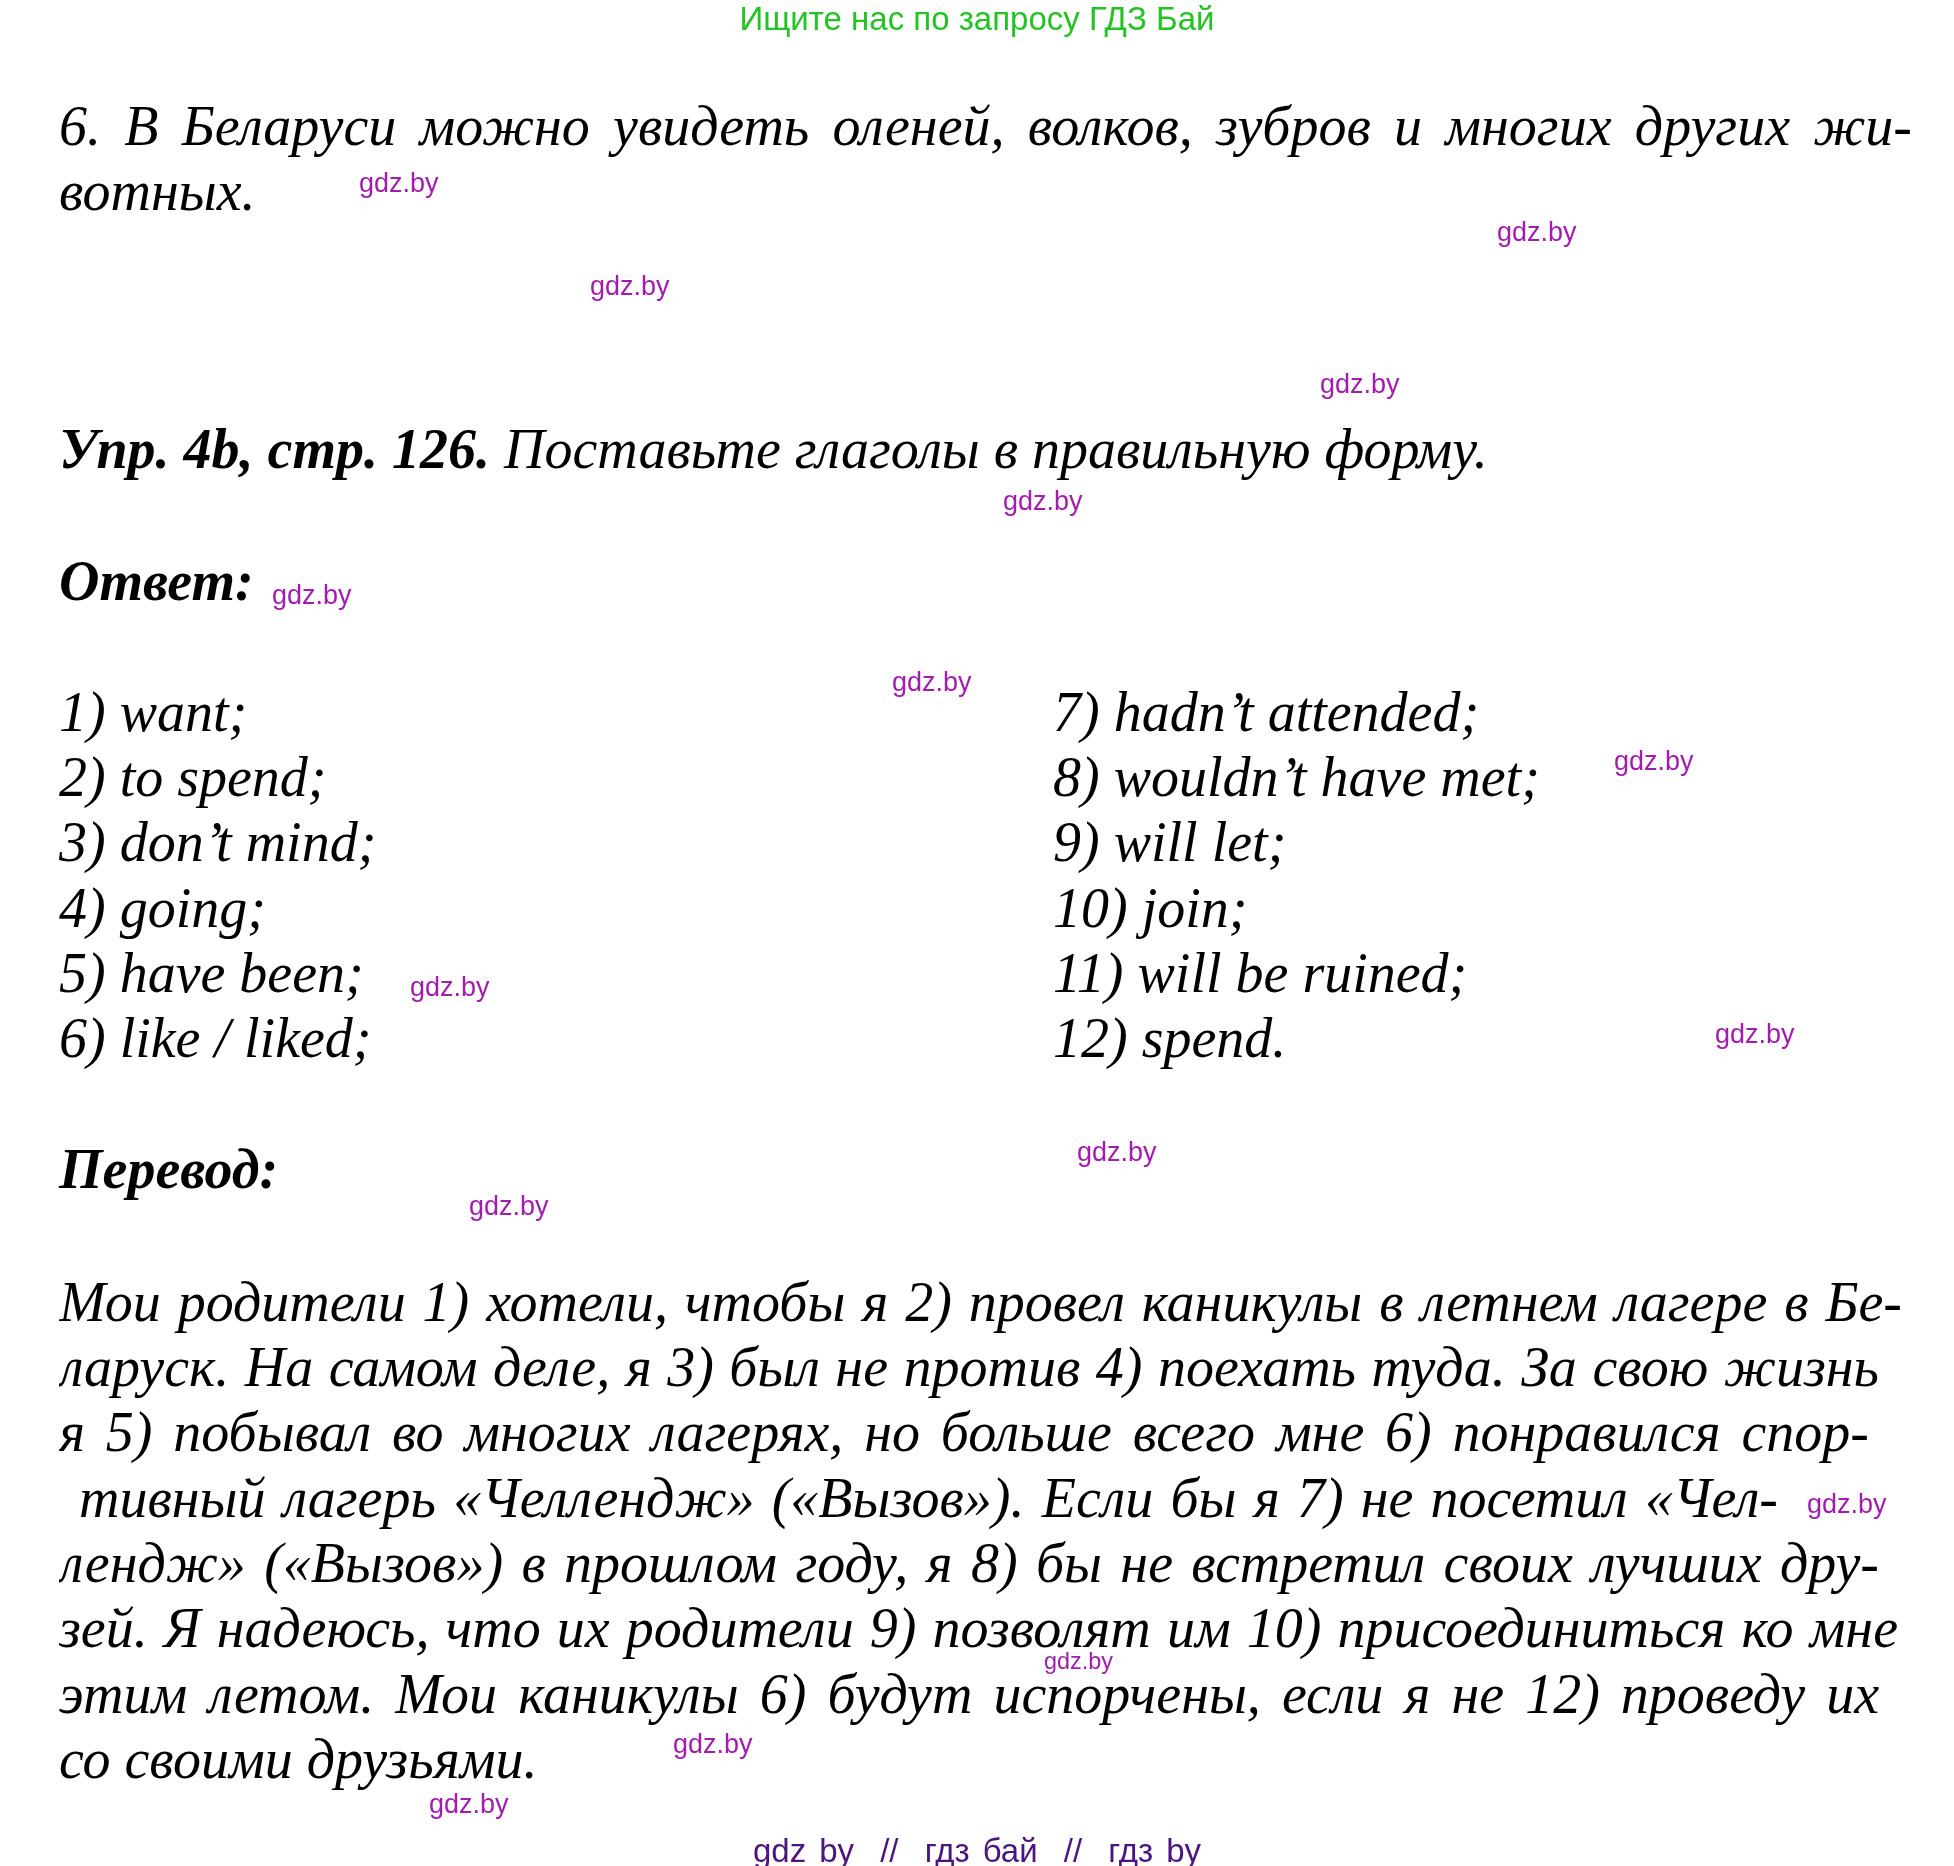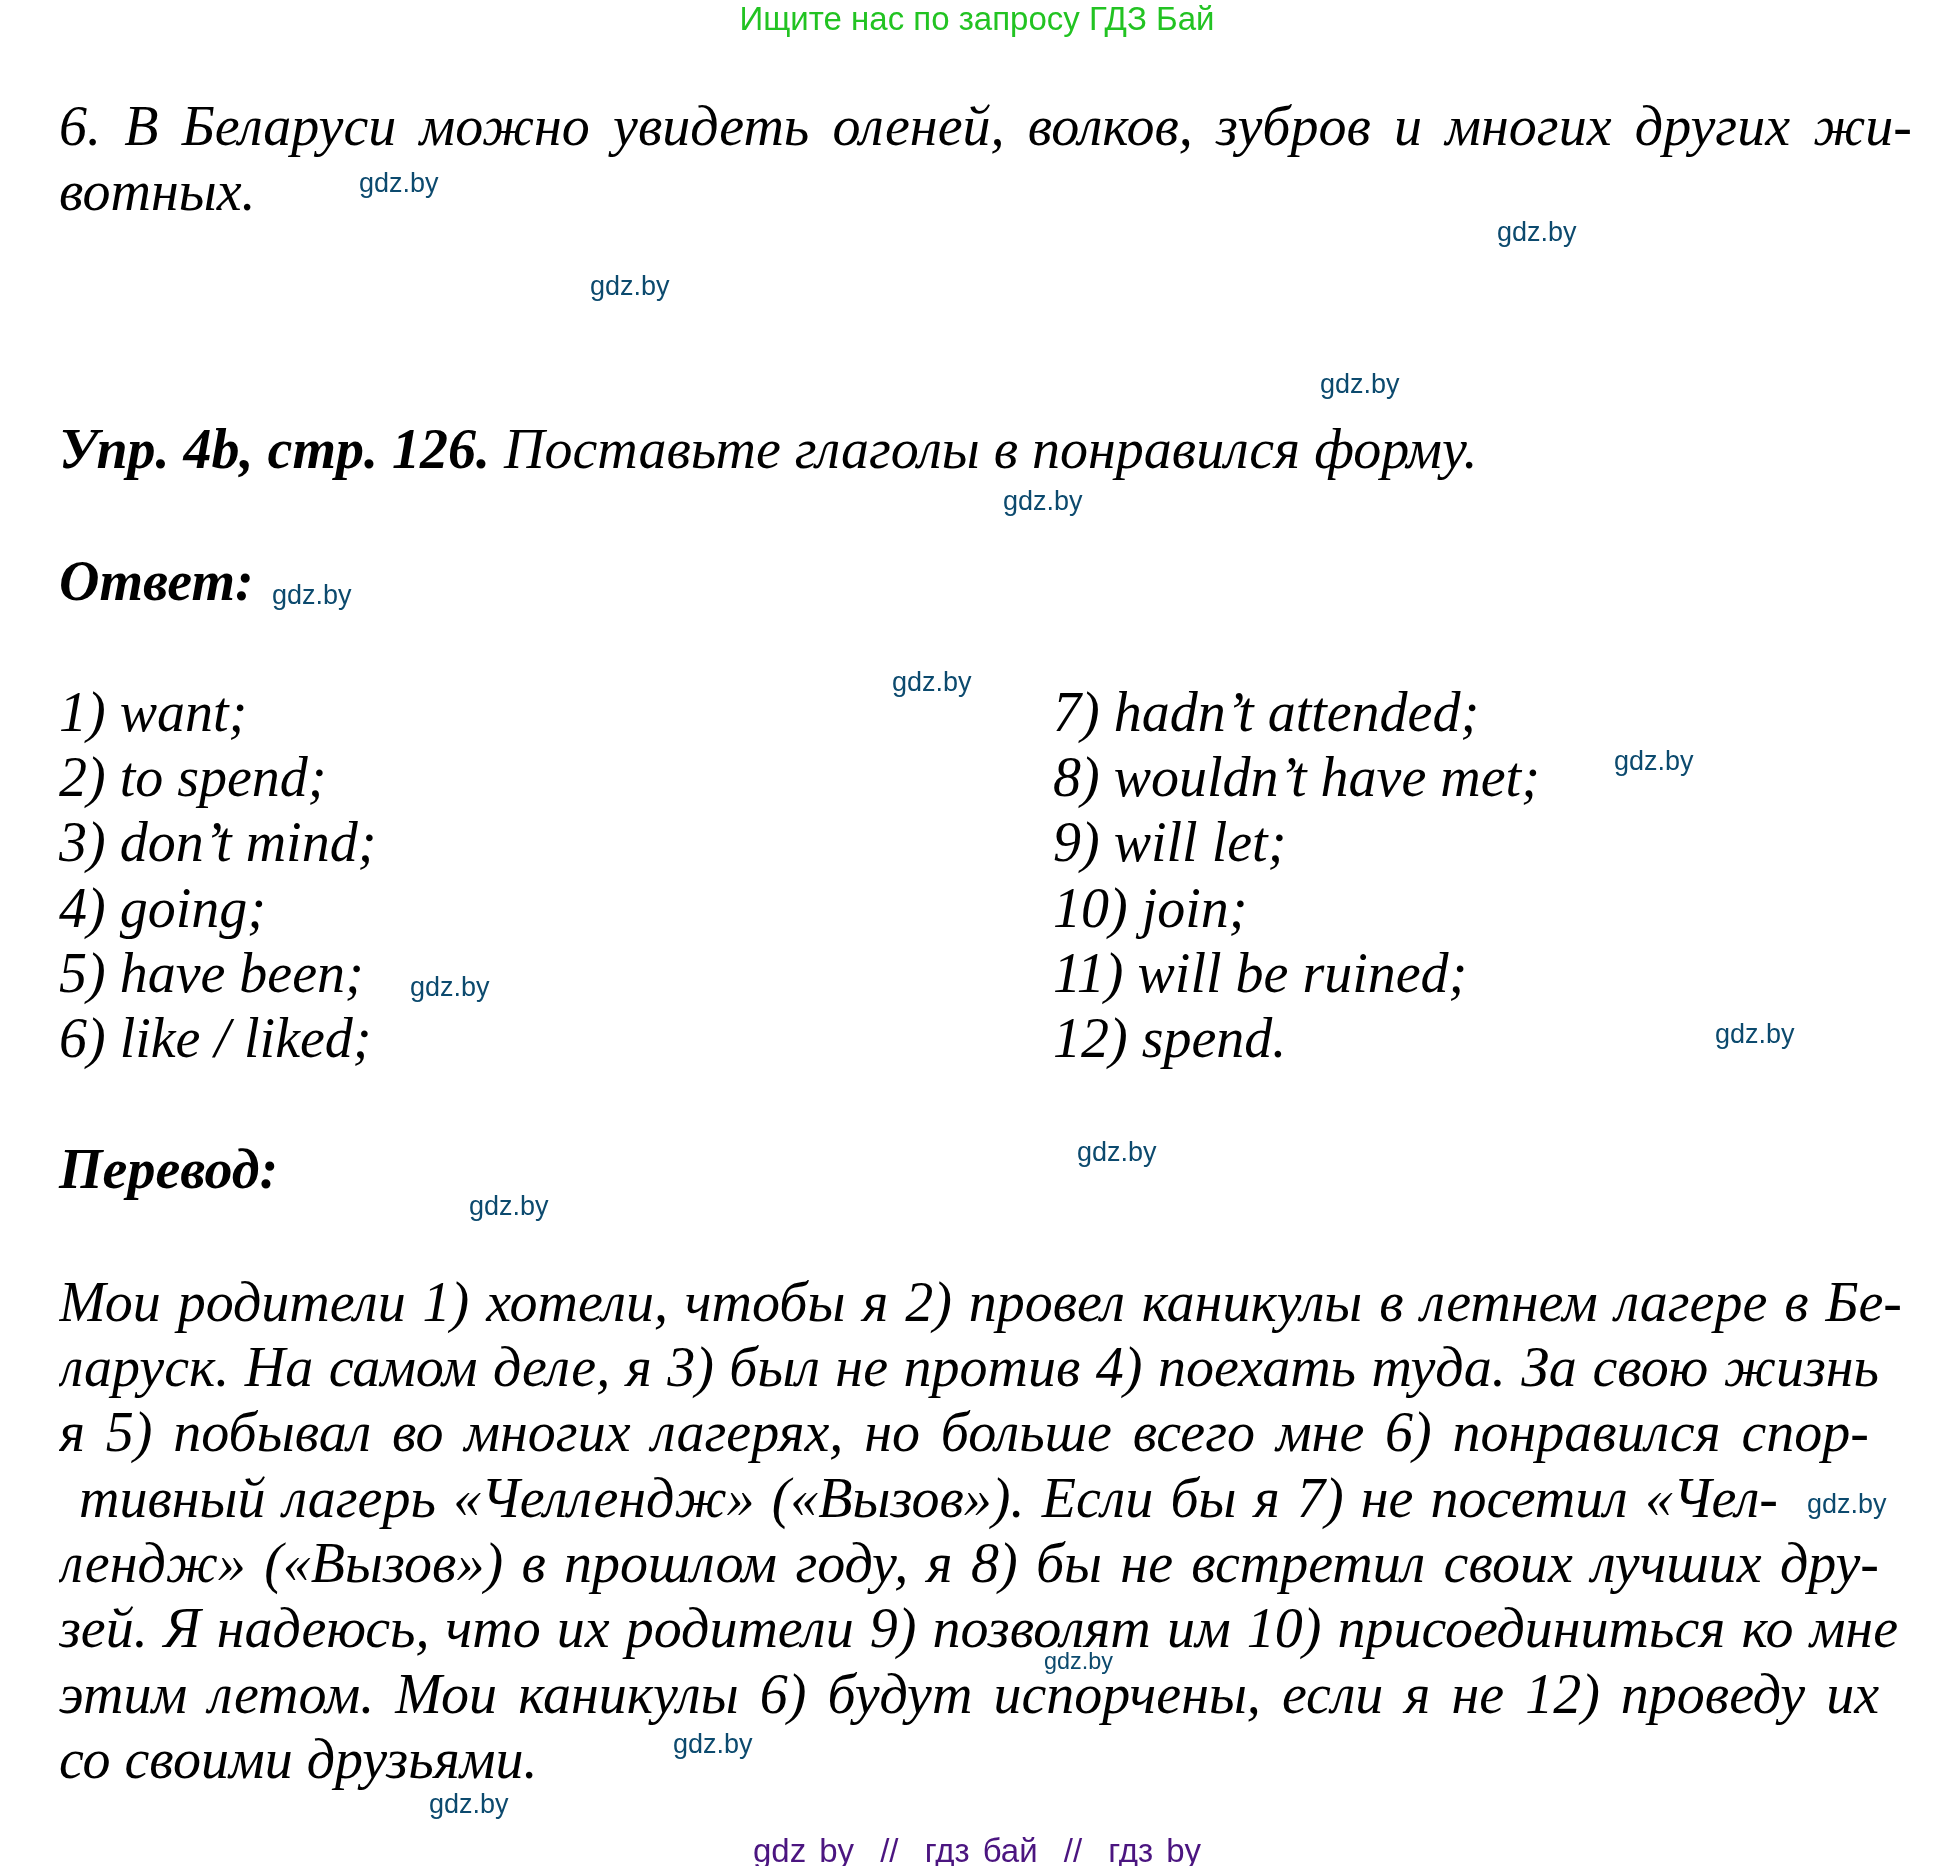--- a/index.html
+++ b/index.html
@@ -15,35 +15,35 @@
     font-size: 33px; line-height: 37px; color: #4b1580; word-spacing: 3.9px;
   }
   .line {
     position: absolute; left: 59px; height: 65px; font-size: 56px; line-height: 65px;
     white-space: nowrap;
     font-style: italic;
   }
   .just { text-align: justify; text-align-last: justify; white-space: normal; overflow: hidden; }
   .bold { font-weight: bold; }
   .wm {
-    position: absolute; font-size: 27px; line-height: 31px; color: #0c4a6e; white-space: nowrap;
+    position: absolute; font-size: 27px; line-height: 31px; color: #a21caf; white-space: nowrap;
   }
   .wm.small { font-size: 23.4px; line-height: 27px; }
 </style>
 </head>
 <body>
 
 <div class="header-banner sans">Ищите нас по запросу ГДЗ Бай</div>
 
 <div class="line serif just" style="top:94px; width:1853px;">6. В Беларуси можно увидеть оленей, волков, зубров и многих других жи-</div>
 <div class="line serif" style="top:159px;">вотных.</div>
 
 <div class="line serif" style="top:417px;">
   <span class="bold">Упр. 4b, стр. 126.</span>
-  <span>Поставьте глаголы в понравился форму.</span>
+  <span>Поставьте глаголы в правильную форму.</span>
 </div>
 
 <div class="line serif bold" style="top:549px;">Ответ:</div>
 
 <div>
   <div class="line serif" style="top:680px;">1) want;</div>
   <div class="line serif" style="top:745px;">2) to spend;</div>
   <div class="line serif" style="top:810px;">3) don’t mind;</div>
   <div class="line serif" style="top:876px;">4) going;</div>
   <div class="line serif" style="top:941px;text-align:right;">5) have been;</div>

